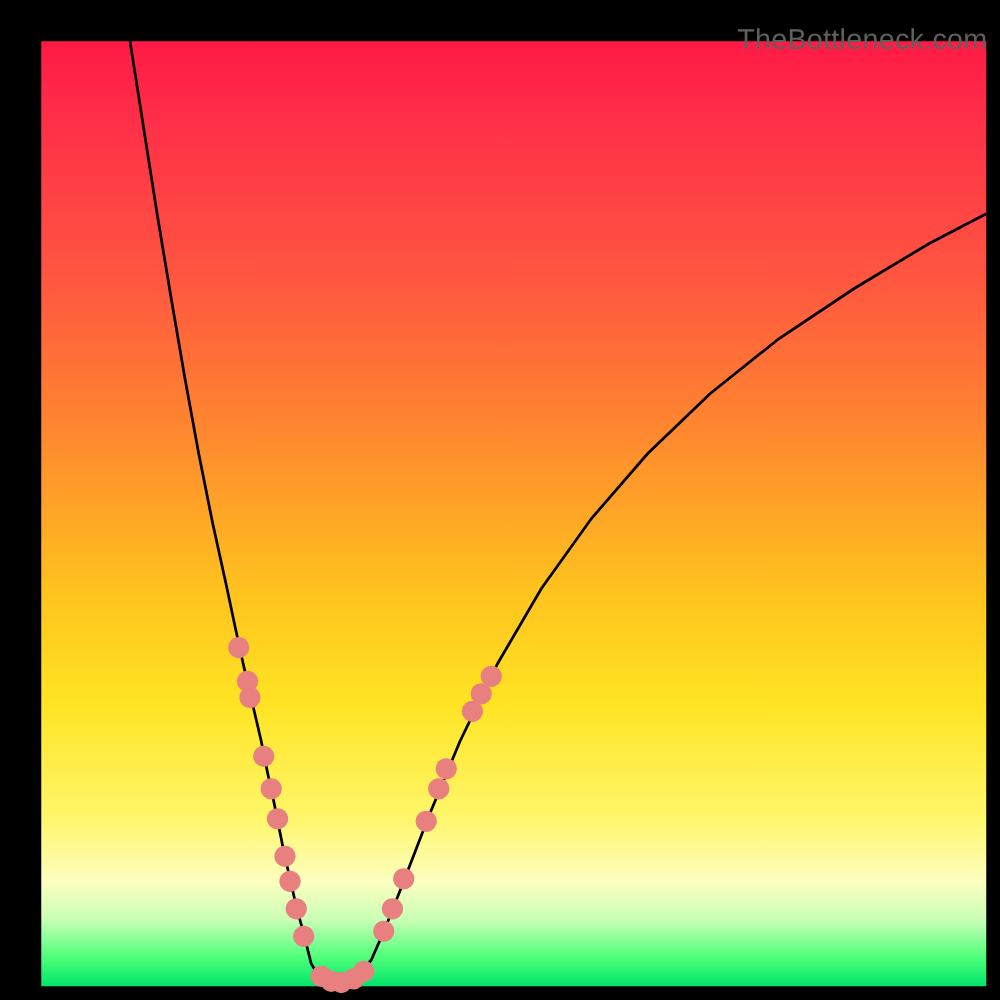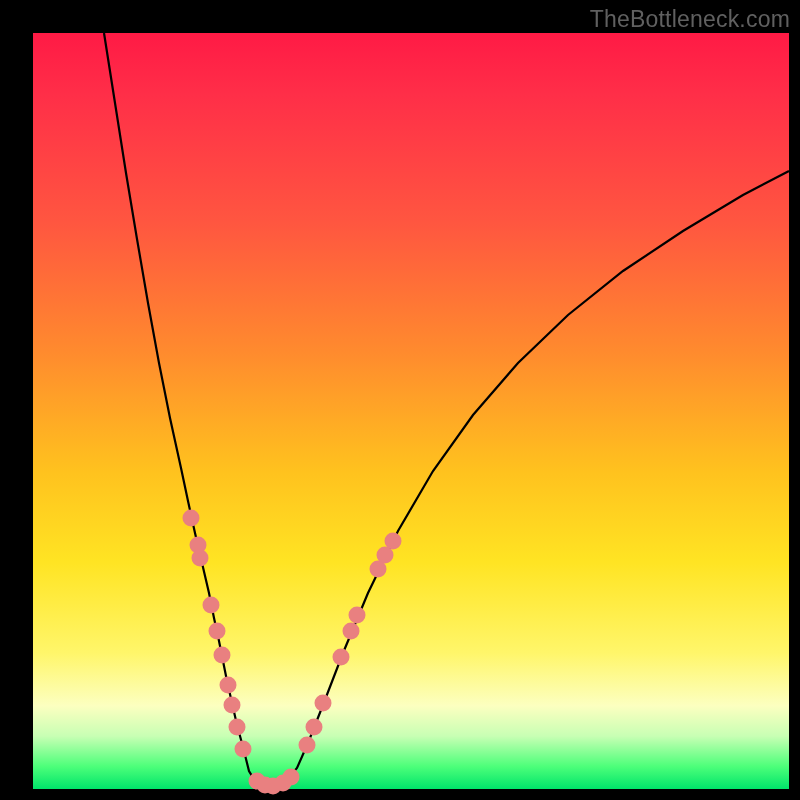--- a/index.html
+++ b/index.html
@@ -34,21 +34,21 @@
       #ffe423 70%,
       #fff66a 82%,
       #fcffc0 89%,
       #c8ffb4 93%,
       #4dff7a 97%,
       #00e46a 100%
     );
   }
   .watermark {
     position: absolute;
-    top: 6px;
+    top: 18px;
     right: 10px;
     color: #606060;
     font-size: 23px;
     font-weight: 400;
     letter-spacing: 0.2px;
     user-select: none;
   }
   svg.curve-layer {
     position: absolute;
     left: 0;

